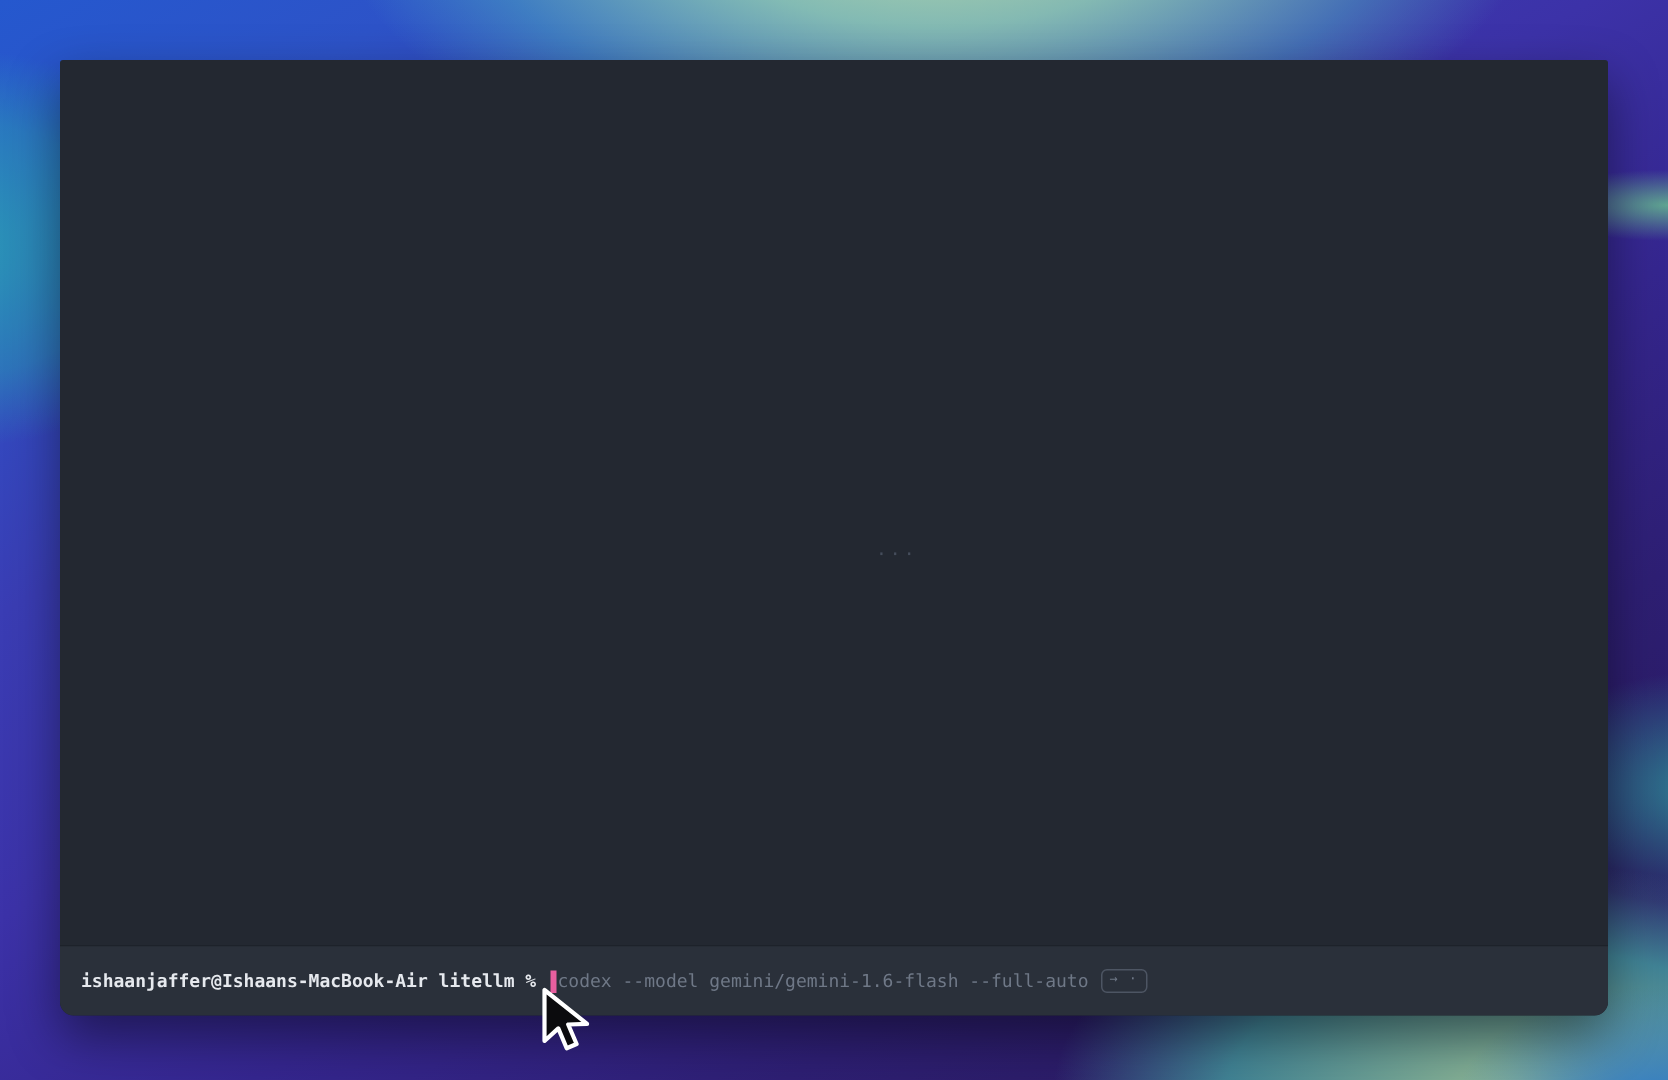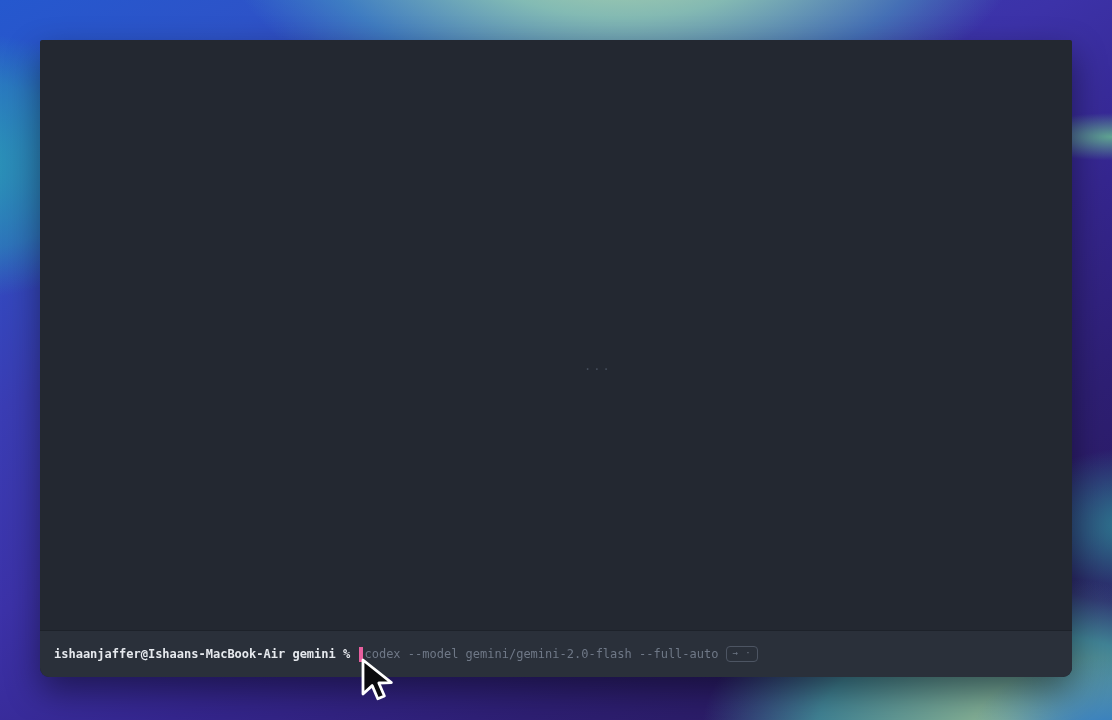--- a/index.html
+++ b/index.html
@@ -90,19 +90,19 @@
 </head>
 <body>
 
 <div class="wallpaper"></div>
 
 <div class="terminal">
   <div class="terminal-body">
     <span class="loading-dots">···</span>
   </div>
   <div class="input-bar">
-    <span class="prompt-text">ishaanjaffer@Ishaans-MacBook-Air gemini %</span><span class="prompt-text"> </span><span class="caret"></span><span class="suggestion-text">codex --model gemini/gemini-2.0-flash --full-auto</span><span class="accept-hint">→ ·</span>
+    <span class="prompt-text">ishaanjaffer@Ishaans-MacBook-Air litellm %</span><span class="prompt-text"> </span><span class="caret"></span><span class="suggestion-text">codex --model gemini/gemini-1.6-flash --full-auto</span><span class="accept-hint">→ ·</span>
   </div>
 </div>
 
 <svg class="mouse-pointer" viewBox="0 0 17 23" xmlns="http://www.w3.org/2000/svg">
   <path d="M2 1.5 L2 18.5 L6.6 14.3 L9.4 20.9 L12.7 19.5 L9.9 13.0 L16.2 12.8 Z" fill="#0b0b0d" stroke="#ffffff" stroke-width="1.4" stroke-linejoin="round"></path>
 </svg>
 
 </body></html>

